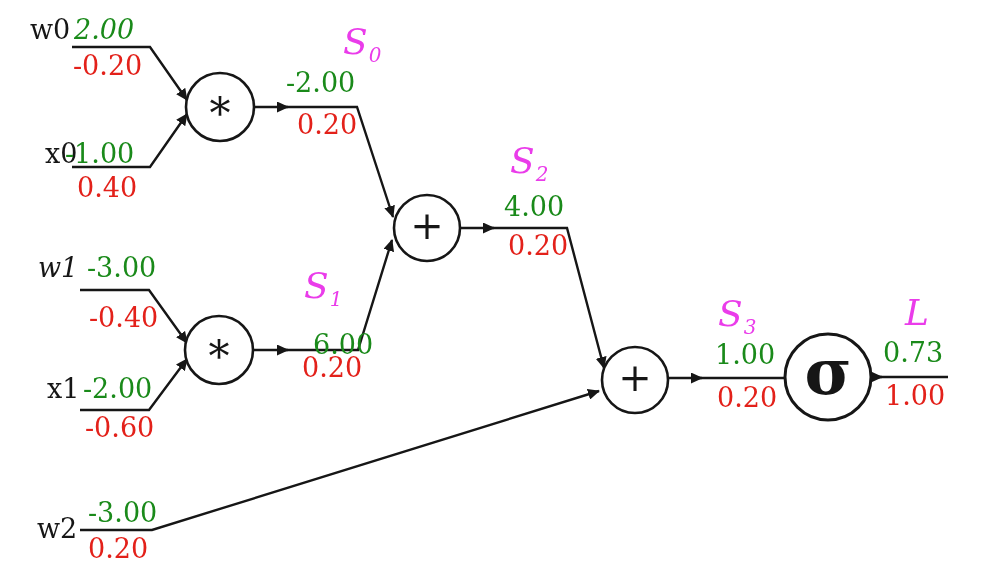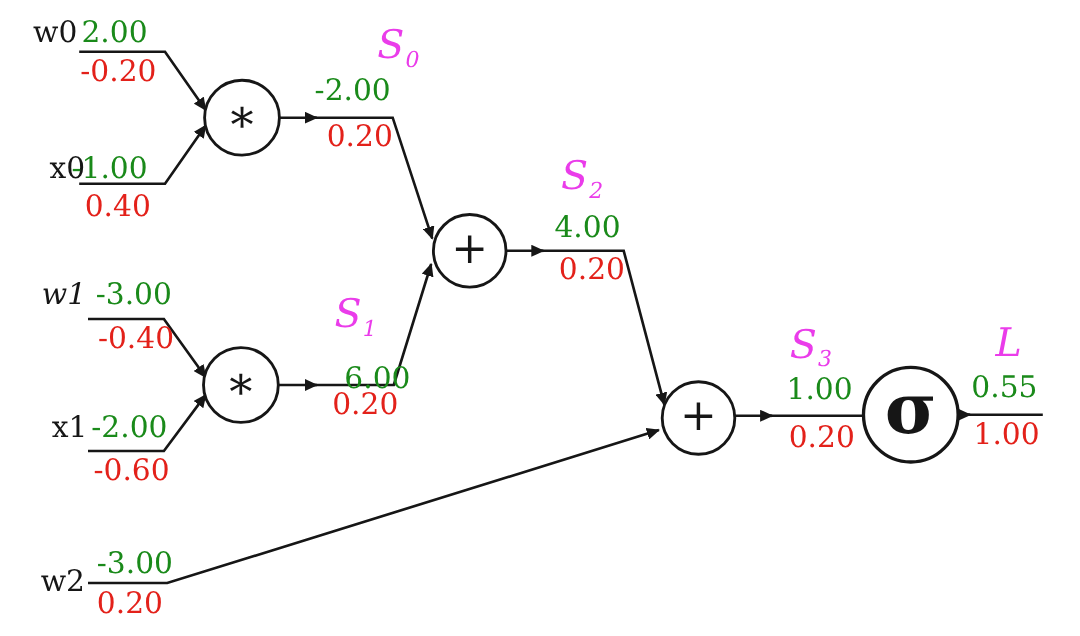--- a/index.html
+++ b/index.html
@@ -94,30 +94,30 @@
     <circle class="node-circle big" cx="828" cy="377" r="43"></circle>
 
     <text class="op op-mul" x="220" y="128">*</text>
     <text class="op op-add" x="427" y="239">+</text>
     <text class="op op-mul" x="219" y="371">*</text>
     <text class="op op-add" x="635" y="391">+</text>
     <text class="op op-sig" x="828" y="394">σ</text>
   </svg>
 
   <span class="t name" style="left:30px;  top:15px;">w0</span>
-  <span class="t value" style="left:74px;  top:15px;">2.00</span>
+  <span class="t value" style="left:74px;  top:15px;font-style:italic;">2.00</span>
   <span class="t grad" style="left:73px;  top:51px;">-0.20</span>
 
   <span class="t name" style="left:45px;  top:139px;">x0</span>
   <span class="t value" style="left:65px;  top:139px;text-align:center;">-1.00</span>
   <span class="t grad" style="left:77px;  top:173px;">0.40</span>
 
   <span class="t name" style="left:38px;  top:253px;font-style:italic;">w1</span>
   <span class="t value" style="left:87px;  top:253px;">-3.00</span>
-  <span class="t grad" style="left:89px;  top:293px;">-0.40</span>
+  <span class="t grad" style="left:89px;  top:303px;">-0.40</span>
 
   <span class="t name" style="left:47px;  top:374px;">x1</span>
   <span class="t value" style="left:83px;  top:374px;">-2.00</span>
   <span class="t grad" style="left:85px;  top:413px;">-0.60</span>
 
   <span class="t name" style="left:37px;  top:498px;margin-top:16px;">w2</span>
   <span class="t value" style="left:88px;  top:498px;">-3.00</span>
   <span class="t grad" style="left:88px;  top:534px;">0.20</span>
 
   <span class="t annotation" style="left:303px; top:22px;margin-left:40px;"><span>S</span><span class="sub">0</span></span>
@@ -130,16 +130,16 @@
 
   <span class="t annotation" style="left:510px; top:141px;"><span>S</span><span class="sub">2</span></span>
   <span class="t value" style="left:504px; top:192px;">4.00</span>
   <span class="t grad" style="left:508px; top:231px;">0.20</span>
 
   <span class="t annotation" style="left:718px; top:294px;"><span>S</span><span class="sub">3</span></span>
   <span class="t value" style="left:715px; top:340px;">1.00</span>
   <span class="t grad" style="left:717px; top:383px;">0.20</span>
 
   <span class="t annotation" style="left:905px; top:293px;"><span>L</span><span class="sub"></span></span>
-  <span class="t value" style="left:883px; top:338px;">0.55</span>
+  <span class="t value" style="left:883px; top:338px;">0.73</span>
   <span class="t grad" style="left:885px; top:381px;">1.00</span>
 
 </div>
 
 </body></html>

